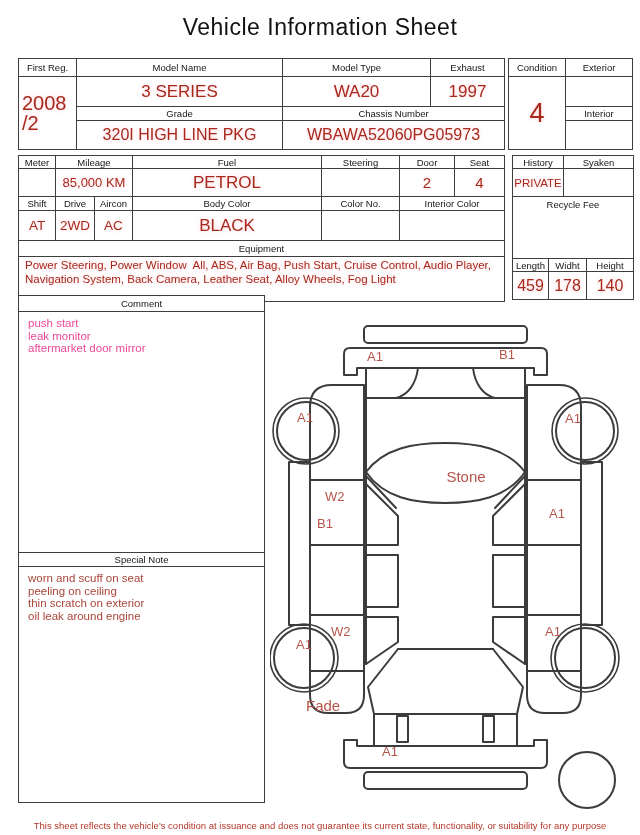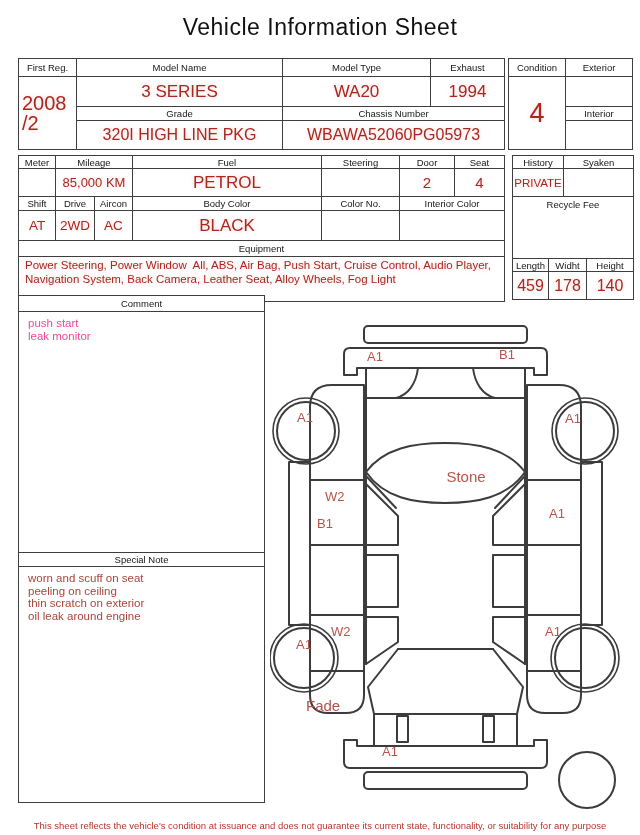--- a/index.html
+++ b/index.html
@@ -38,21 +38,21 @@
     <div class="cell h9 br bb" style="grid-area:1/2">Model Name</div>
     <div class="cell h9 br bb" style="grid-area:1/3">Model Type</div>
     <div class="cell h9 bb" style="grid-area:1/4">Exhaust</div>
 
     <div class="cell red firstreg br" style="grid-area:2/1/5/2">
       <span>2008</span>
       <span>/2</span>
     </div>
     <div class="cell red v17 br bb" style="grid-area:2/2">3 SERIES</div>
     <div class="cell red v17 br bb" style="grid-area:2/3">WA20</div>
-    <div class="cell red v17 bb" style="grid-area:2/4">1994</div>
+    <div class="cell red v17 bb" style="grid-area:2/4">1997</div>
 
     <div class="cell h9 br bb" style="grid-area:3/2">Grade</div>
     <div class="cell h9 bb" style="grid-area:3/3/4/5">Chassis Number</div>
 
     <div class="cell red v16 br" style="grid-area:4/2">320I HIGH LINE PKG</div>
     <div class="cell red v16" style="grid-area:4/3/5/5">WBAWA52060PG05973</div>
   </div>
 
   <div class="abs tbl" style="left:508px;top:58px;width:123px;height:90px;grid-template-columns:57px 1fr;grid-template-rows:18px 30px 14px 1fr;">
     <div class="cell h9 br bb" style="grid-area:1/1">Condition</div>
@@ -114,20 +114,21 @@
       <div class="cell red v16 br">178</div>
       <div class="cell red v16">140</div>
     </div>
   </div>
 
   <div class="abs notebox" style="left:18px;top:295px;width:245px;height:506px;box-sizing:content-box;border:1.6px solid #3e3e3e;background:#fff;">
     <div class="cell h9 bb" style="height:16px;">Comment</div>
     <div class="pad6" style="height:240px;box-sizing:border-box;color:#ec4899;">
       <div class="note-line">push start</div>
       <div class="note-line">leak monitor</div>
+      <div class="note-line">aftermarket door mirror</div>
     </div>
     <div class="cell h9 bt bb" style="height:15px;">Special Note</div>
     <div class="pad6" style="flex:1;color:#a8453a;">
       <div class="note-line">worn and scuff on seat</div>
       <div class="note-line">peeling on ceiling</div>
       <div class="note-line">thin scratch on exterior</div>
       <div class="note-line">oil leak around engine</div>
     </div>
   </div>
 

